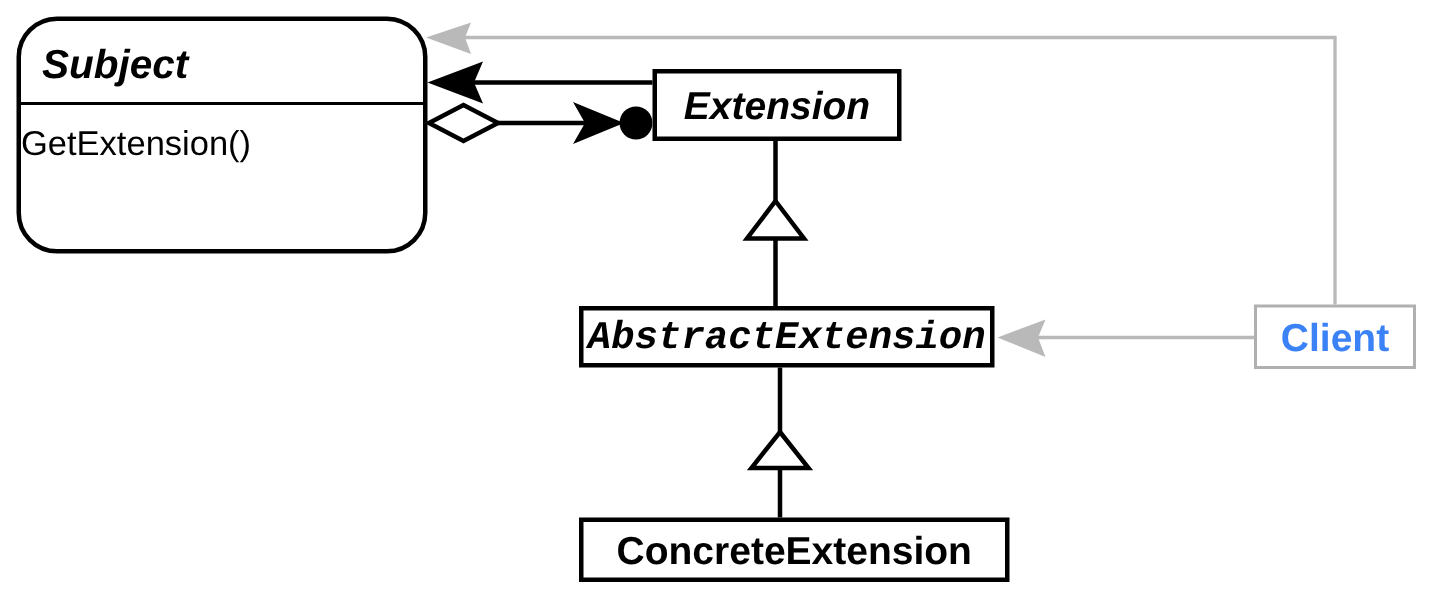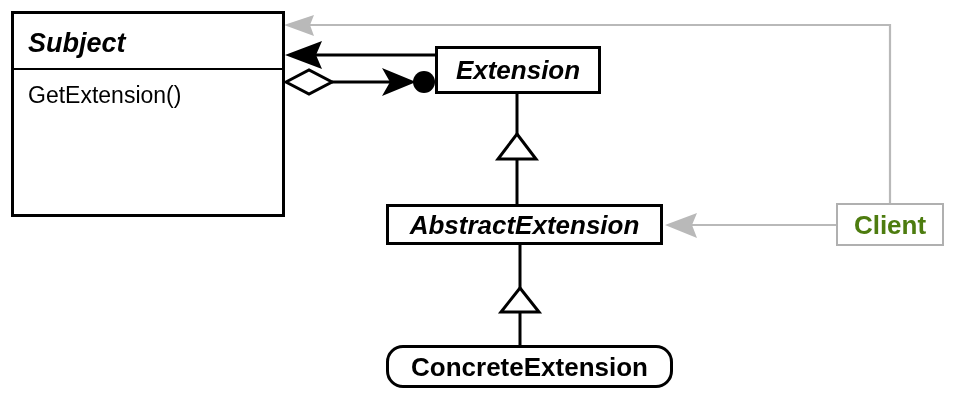--- a/index.html
+++ b/index.html
@@ -41,21 +41,21 @@
     color: #000000;
     white-space: nowrap;
     text-align: center;
   }
   .cls-title.concrete {
     font-style: normal;
   }
   .cls-title.gray-title {
     font-weight: bold;
     font-style: normal;
-    color: #4d7c0f;
+    color: #3b82f6;
   }
   .divider {
     position: absolute;
     left: 0;
     right: 0;
     height: 2px;
     background: #000000;
   }
   .ops-list {
     position: absolute;
@@ -106,40 +106,40 @@
     </g>
 
     <g>
       <path d="M 520,244 L 520,288" fill="none" stroke="#000000" stroke-width="3"></path>
       <path d="M 520,312 L 520,346" fill="none" stroke="#000000" stroke-width="3"></path>
       <polygon points="520,288 539,312 501,312" fill="#ffffff" stroke="#000000" stroke-width="3"></polygon>
     </g>
 
   </svg>
 
-  <div class="cls-box" style="left:11px; top:11px; width:274px; height:206px;">
+  <div class="cls-box" style="left:11px; top:11px; width:274px; height:158px;border-radius:27px;">
     <div class="cls-title" style="position:absolute; left:14px; top:13px; font-size:27px; line-height:32px; text-align:left;">Subject</div>
     <div class="divider" style="top:54px;"></div>
-    <div class="ops-list" style="top:66px; padding-left:14px; font-size:23px; line-height:30px;">
+    <div class="ops-list" style="top:66px; font-size:23px; line-height:30px;">
       <div class="op-item">GetExtension()</div>
     </div>
   </div>
 
   <div class="cls-box" style="left:435px; top:46px; width:166px; height:48px;
               display:flex; align-items:center; justify-content:center;">
     <div class="cls-title" style="font-size:26px; line-height:28px;">Extension</div>
   </div>
 
   <div class="cls-box" style="left:386px; top:204px; width:277px; height:41px;
               display:flex; align-items:center; justify-content:center;">
-    <div class="cls-title" style="font-size:26px; line-height:28px;">AbstractExtension</div>
+    <div class="cls-title" style="font-size:26px; line-height:28px;font-family:Liberation Mono, monospace;">AbstractExtension</div>
   </div>
 
   <div class="cls-box" style="left:386px; top:345px; width:287px; height:43px;
-              display:flex; align-items:center; justify-content:center;border-radius:17px;">
+              display:flex; align-items:center; justify-content:center;">
     <div class="cls-title concrete" style="font-size:26px; line-height:28px;">ConcreteExtension</div>
   </div>
 
   <div class="cls-box gray-box" style="left:836px; top:203px; width:108px; height:43px;
               display:flex; align-items:center; justify-content:center;">
     <div class="cls-title gray-title" style="font-size:26px; line-height:28px;">Client</div>
   </div>
 
 </div>
 

